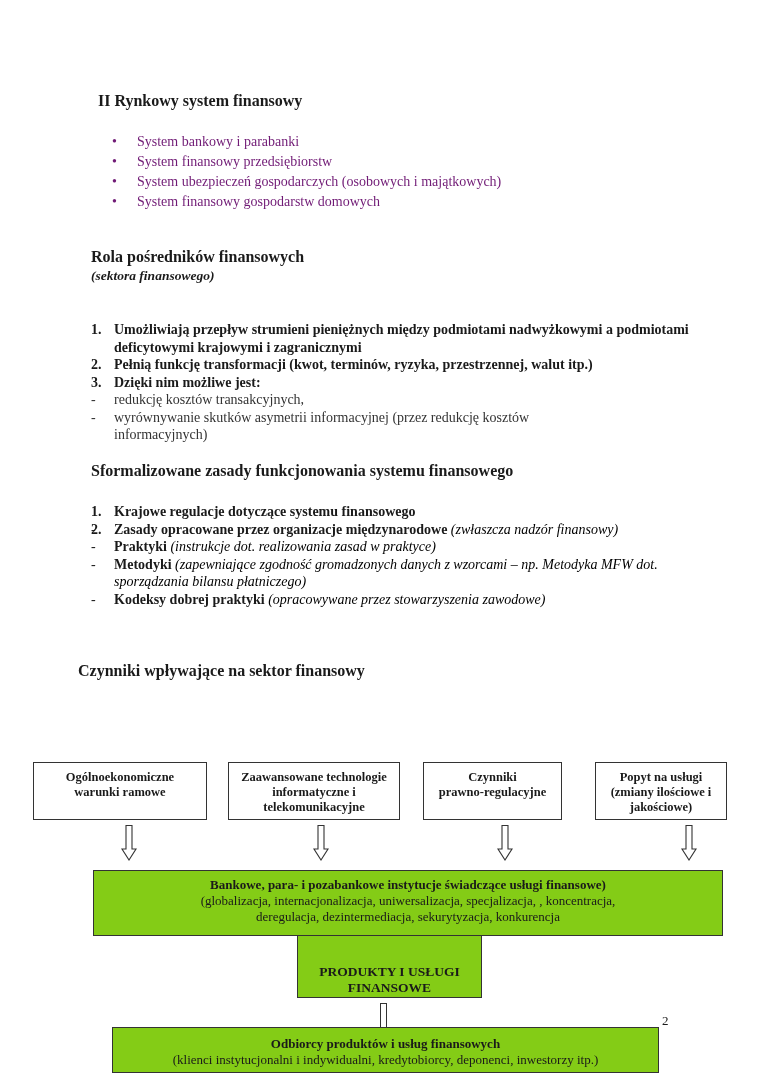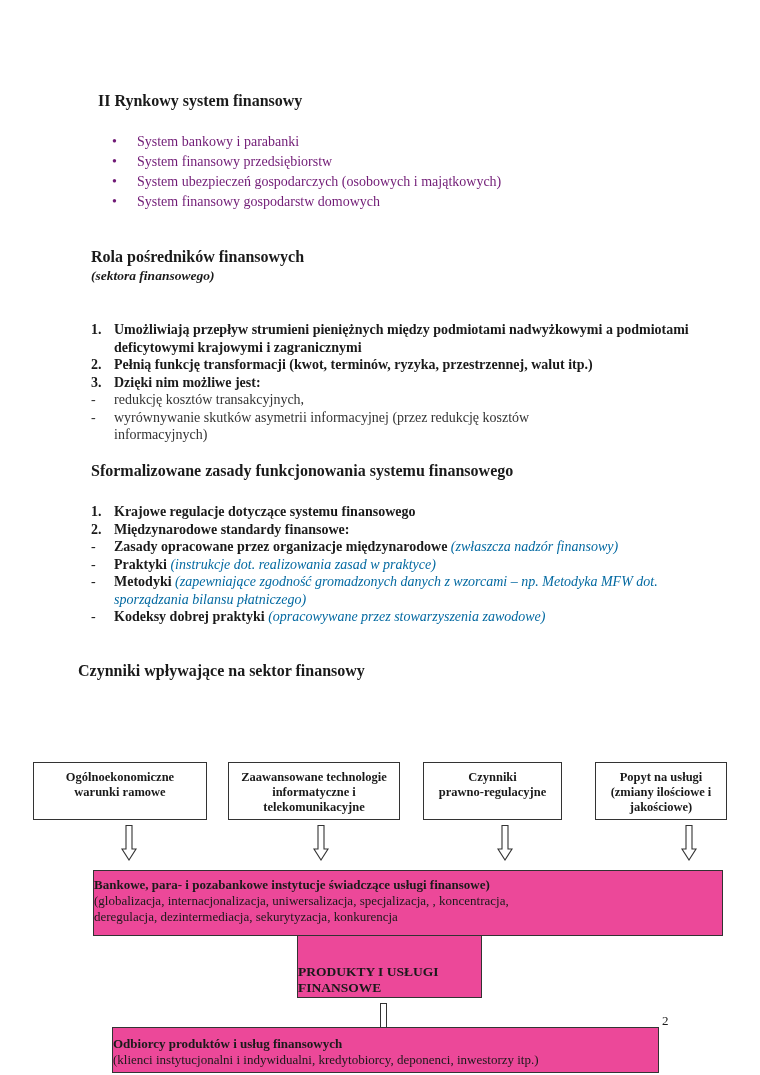--- a/index.html
+++ b/index.html
@@ -11,31 +11,31 @@
     .h1 { font-weight: bold; font-size: 16px; }
     .bullet-list { left: 112px; top: 132px; margin: 0; padding: 0; list-style: none; }
     .bullet-list li { position: relative; padding-left: 25px; font-size: 14px; line-height: 20px; color: #701a75; }
     .bullet-list li::before { content: "\2022"; position: absolute; left: 0; top: 0; font-size: 14px; }
     .sub-italic { font-style: italic; font-weight: bold; font-size: 13.5px; }
     .rows { left: 91px; width: 600px; }
     .row { position: relative; padding-left: 23px; font-size: 14px; line-height: 17.5px; }
     .row .mk { position: absolute; left: 0; top: 0; }
     .row .mk.bold { font-weight: bold; }
     .b { font-weight: bold; }
-    .i { font-style: italic; color: #0369a1; }
+    .i { font-style: italic; color: #000000; }
     .box {
       position: absolute; border: 1.5px solid #333; background: #fff;
       box-sizing: border-box; text-align: center; font-size: 12.5px; line-height: 15px;
       font-weight: bold; padding-top: 7px;
     }
     .box .line { display: block; }
     .arrow { position: absolute; width: 16px; height: 36px; }
     .big-box {
-      position: absolute; border: 1.5px solid #333; background: #ec4899; box-sizing: border-box;
-      text-align: left; font-size: 13px; line-height: 16px;
+      position: absolute; border: 1.5px solid #333; background: #84cc16; box-sizing: border-box;
+      text-align: center; font-size: 13px; line-height: 16px;
     }
     .page-num { font-size: 13px; }
   </style>
 </head>
 <body>
 
 <div class="abs h1" style="left:98px; top:92px;">II  Rynkowy system finansowy</div>
 <ul class="abs bullet-list">
   <li>System bankowy i parabanki</li>
   <li>System finansowy przedsiębiorstw</li>
@@ -70,21 +70,20 @@
 </div>
 
 <div class="abs h1" style="left:91px; top:462px;">Sformalizowane zasady funkcjonowania systemu finansowego</div>
 <div class="abs rows" style="top:503px; width:620px;">
   <div class="row b">
     <span class="mk bold">1.</span>
     <span>Krajowe regulacje dotyczące systemu finansowego</span>
   </div>
   <div class="row b">
     <span class="mk bold">2.</span>
-    <span>Międzynarodowe standardy finansowe:</span>
   </div>
   <div class="row">
     <span class="mk">-</span>
     <span class="b">Zasady opracowane przez organizacje międzynarodowe</span><span class="i"> (zwłaszcza nadzór finansowy)</span>
   </div>
   <div class="row">
     <span class="mk">-</span>
     <span class="b">Praktyki</span><span class="i"> (instrukcje dot. realizowania zasad w praktyce)</span>
   </div>
   <div class="row" style="width:555px;">

